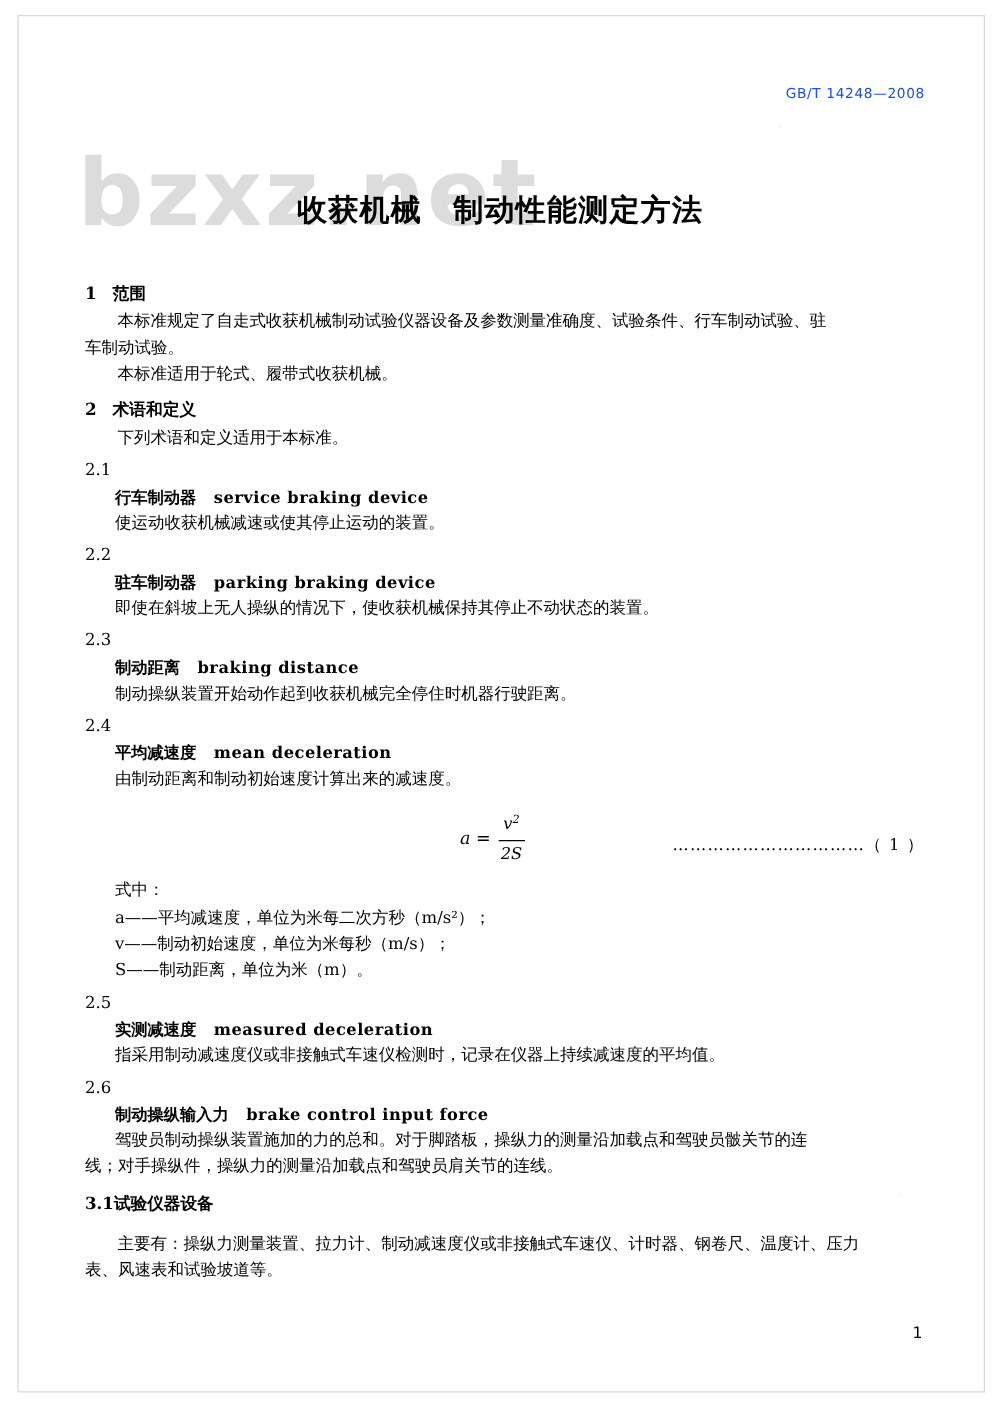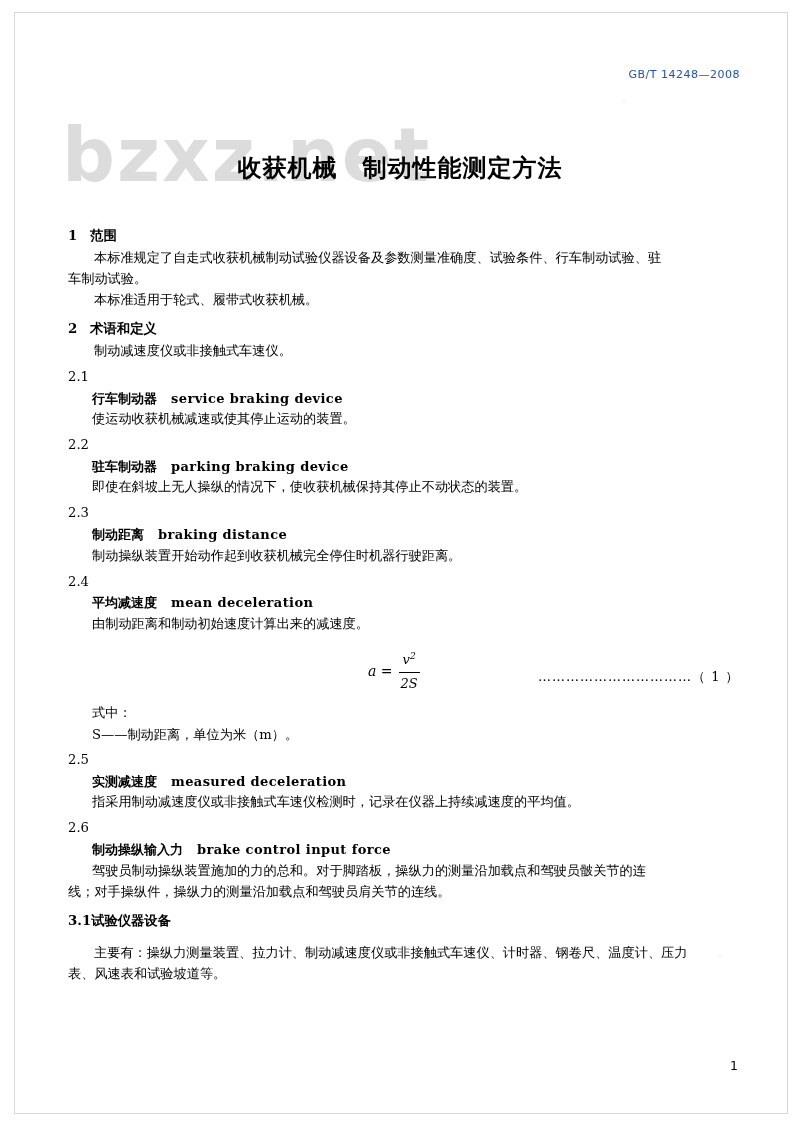--- a/index.html
+++ b/index.html
@@ -195,21 +195,21 @@
     <div class="sec-h">
       <span class="num">1</span><span>范围</span>
     </div>
     <p class="p">本标准规定了自走式收获机械制动试验仪器设备及参数测量准确度、试验条件、行车制动试验、驻</p>
     <p class="p" style="text-indent:0">车制动试验。</p>
     <p class="p">本标准适用于轮式、履带式收获机械。</p>
 
     <div class="sec-h">
       <span class="num">2</span><span>术语和定义</span>
     </div>
-    <p class="p">制动减速度仪或非接触式车速仪。</p>
+    <p class="p">下列术语和定义适用于本标准。</p>
 
     <div class="num-only">2.1</div>
     <div class="term">
       <span>行车制动器</span><span class="en">service braking device</span>
     </div>
     <div class="p-noind">使运动收获机械减速或使其停止运动的装置。</div>
 
     <div class="num-only">2.2</div>
     <div class="term">
       <span>驻车制动器</span><span class="en">parking braking device</span>
@@ -234,20 +234,22 @@
         <span class="frac">
           <span class="top"><span class="it">v</span><sup class="exp">2</sup></span>
           <span class="bot">2S</span>
         </span>
       </div>
       <div class="dots">……………………………（ 1 ）</div>
     </div>
 
     <div class="p-noind">式中：</div>
     <div class="deflist">
+      <div>a——平均减速度，单位为米每二次方秒（m/s²）；</div>
+      <div>v——制动初始速度，单位为米每秒（m/s）；</div>
       <div>S——制动距离，单位为米（m）。</div>
     </div>
 
     <div class="num-only">2.5</div>
     <div class="term">
       <span>实测减速度</span><span class="en">measured deceleration</span>
     </div>
     <div class="p-noind">指采用制动减速度仪或非接触式车速仪检测时，记录在仪器上持续减速度的平均值。</div>
 
     <div class="num-only">2.6</div>

